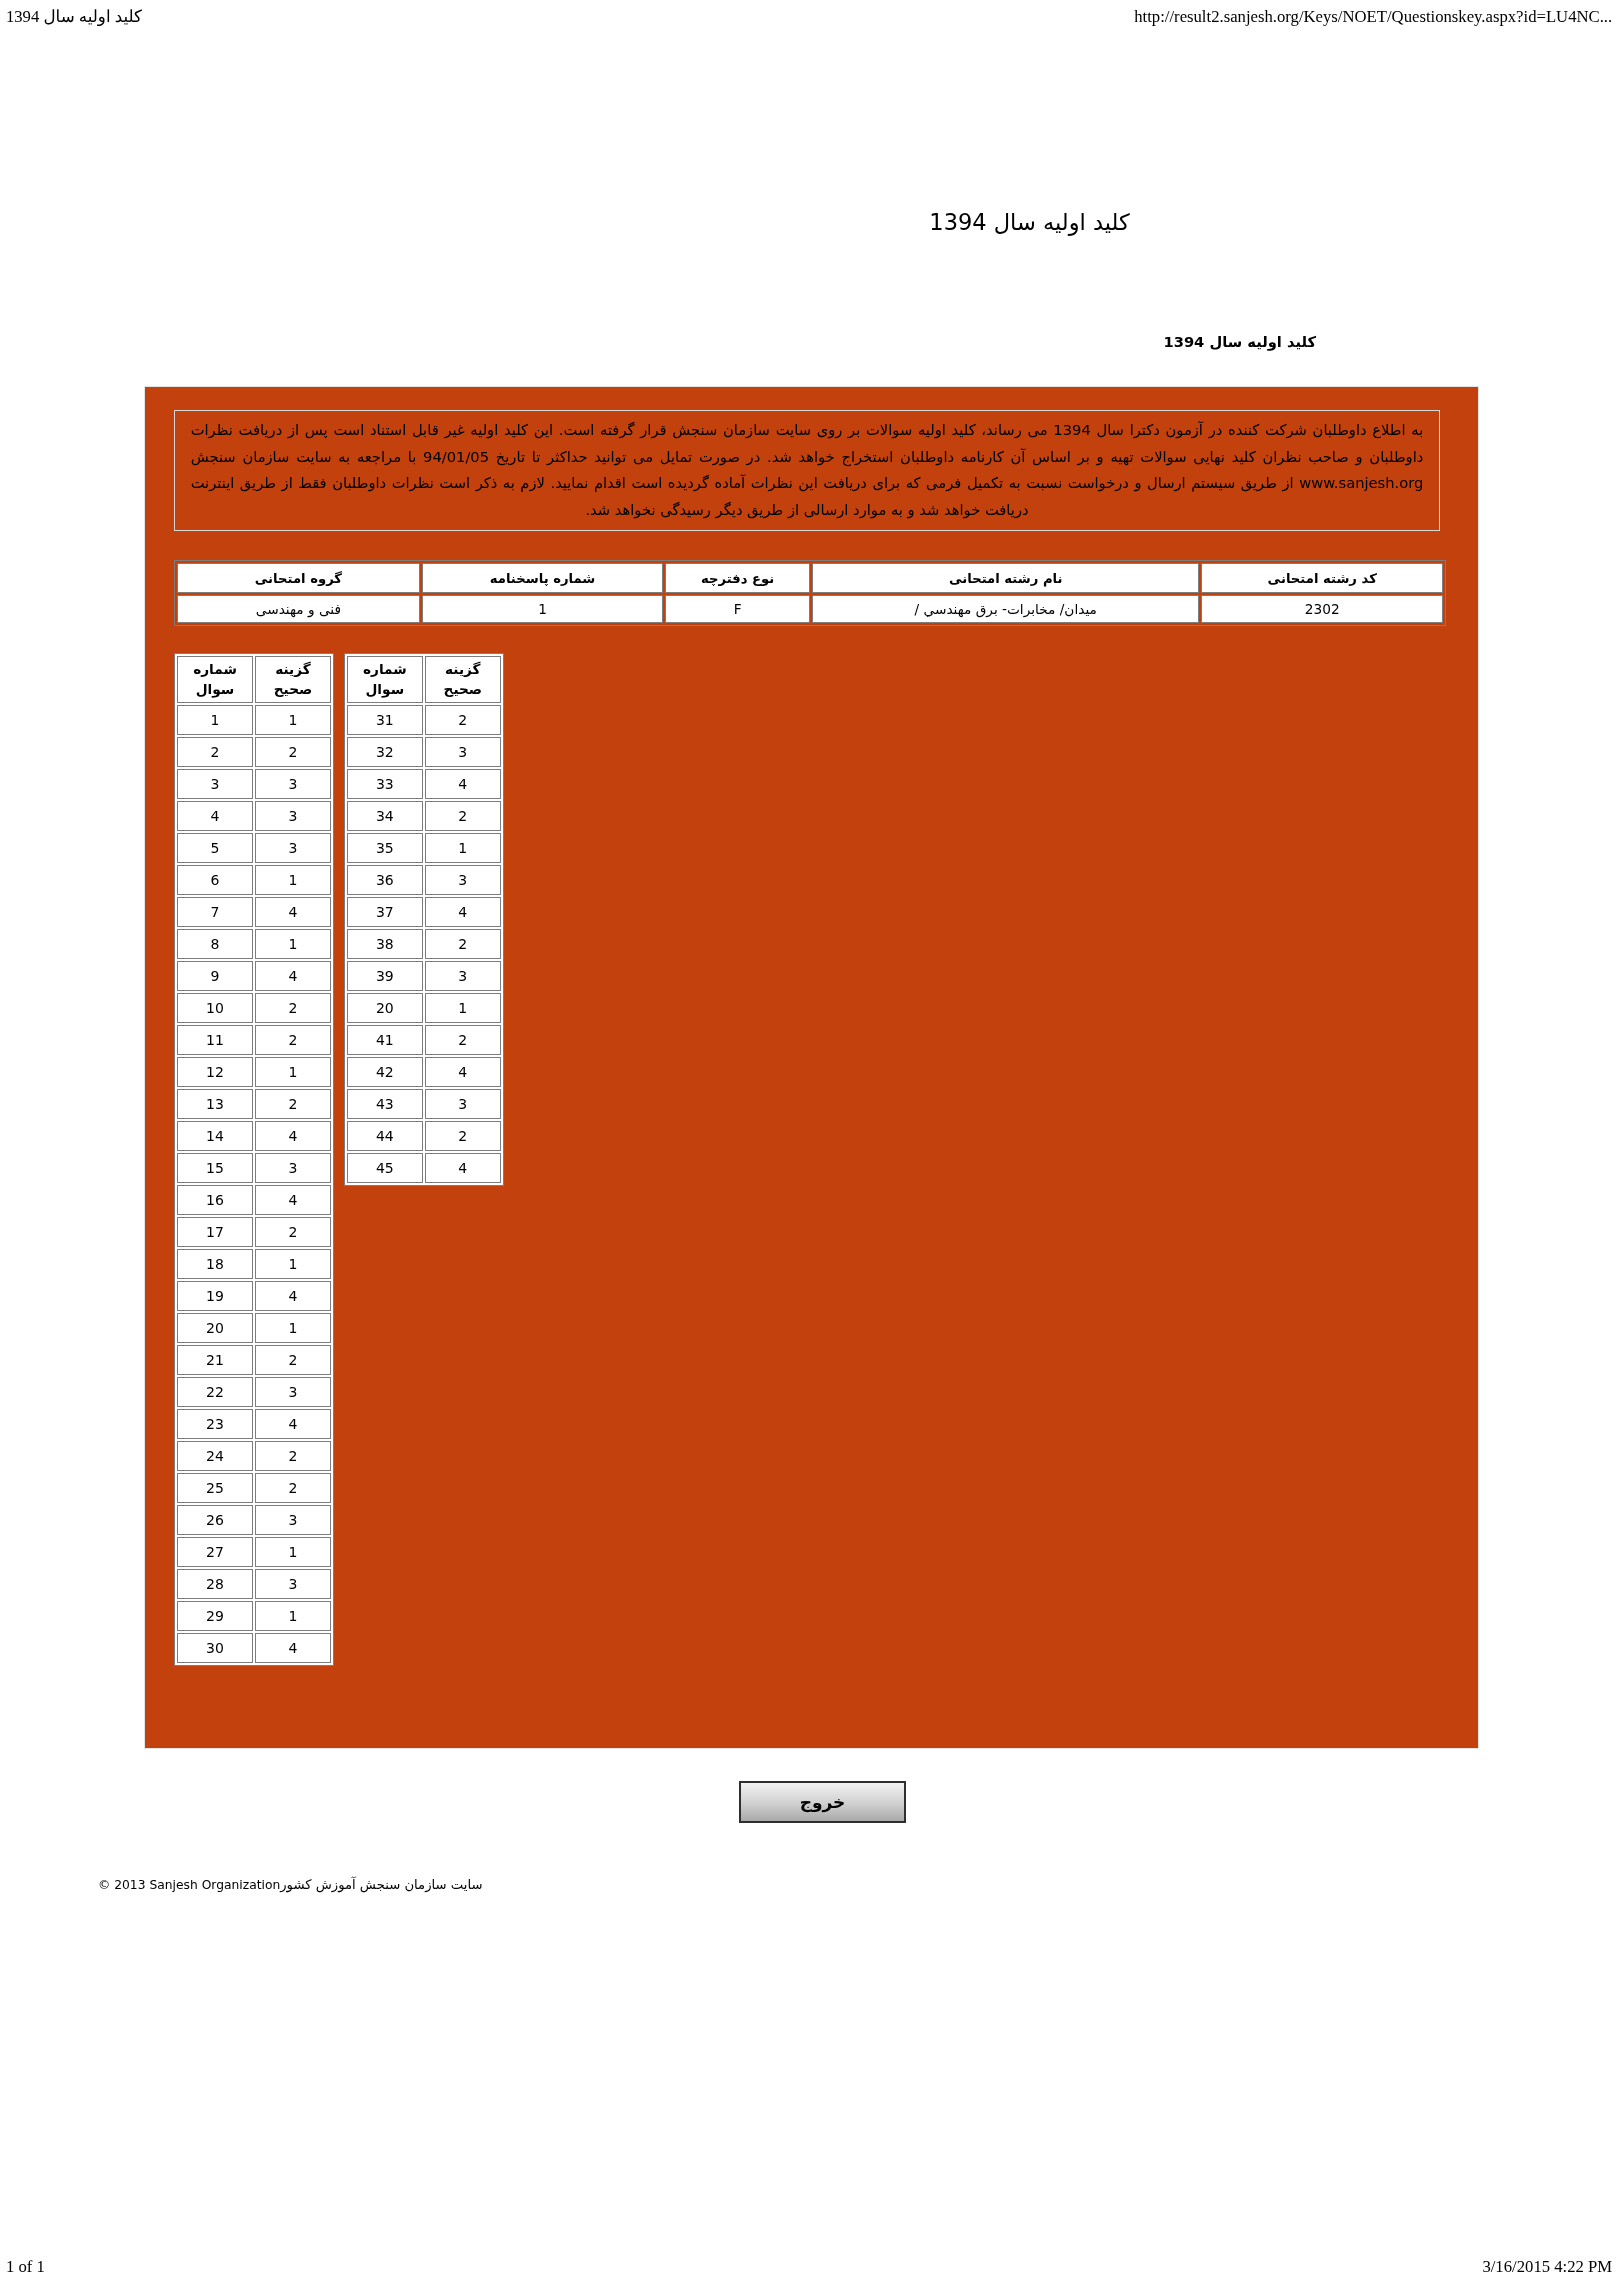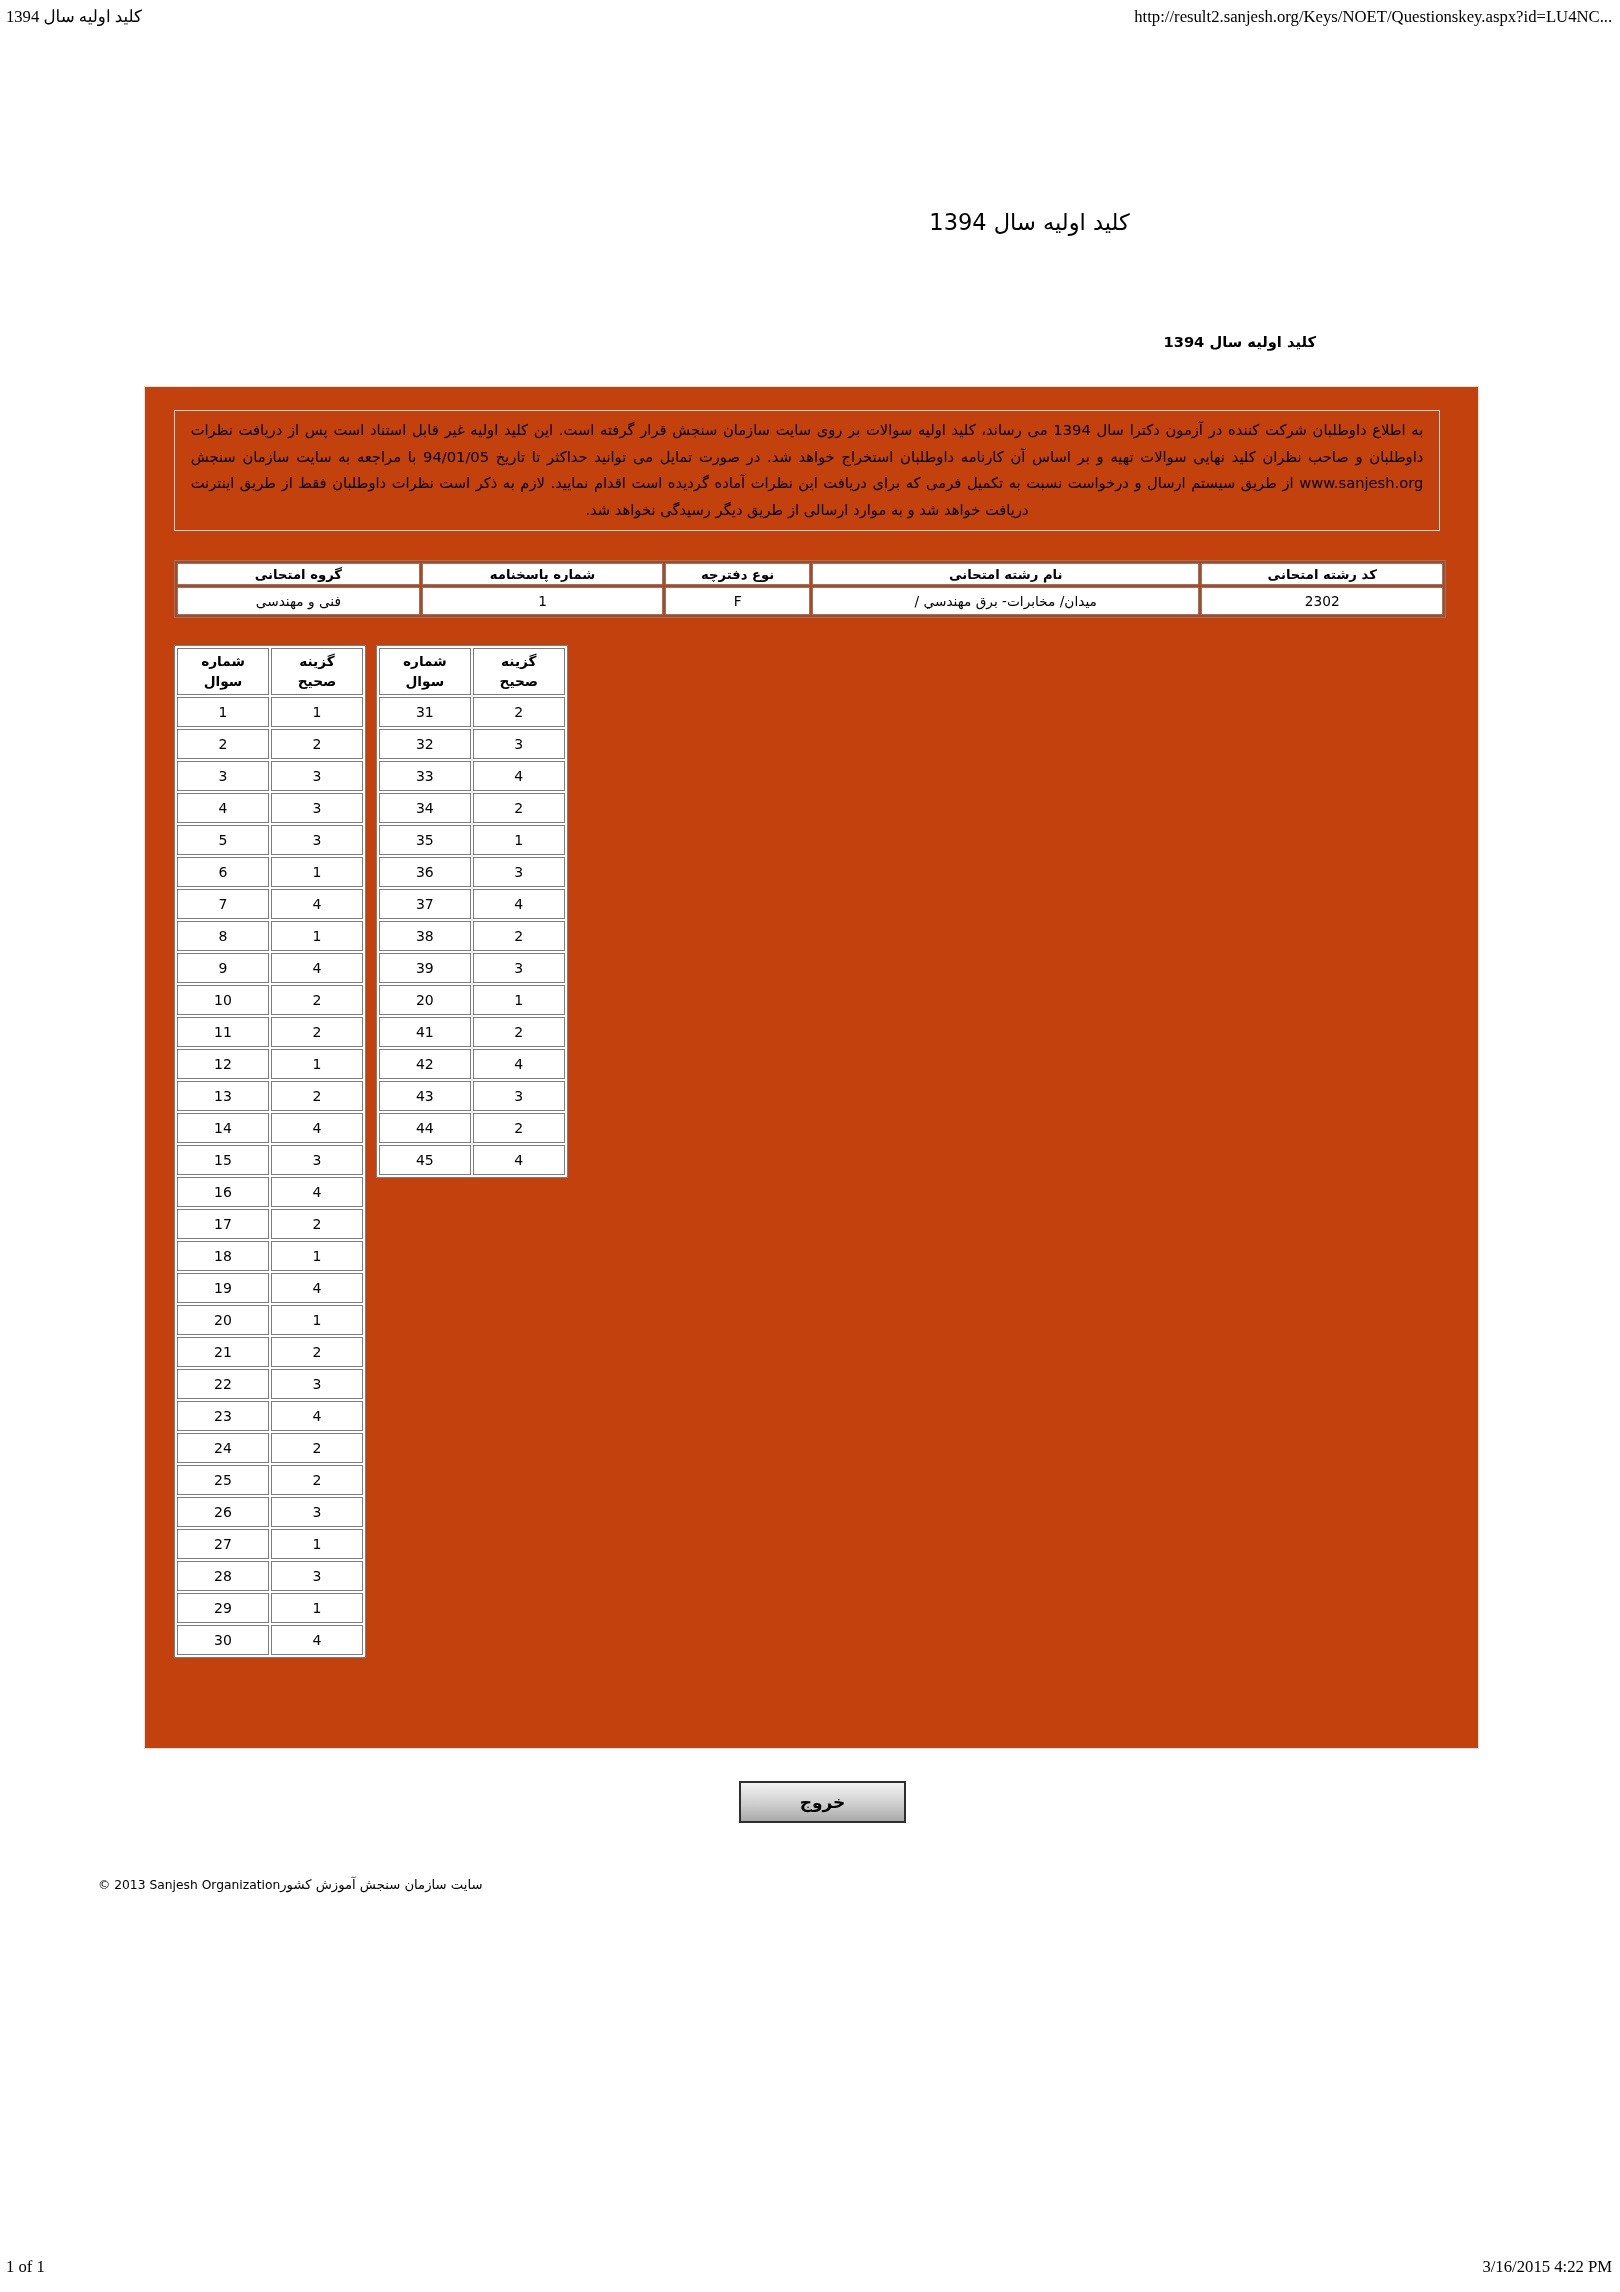--- a/index.html
+++ b/index.html
@@ -45,38 +45,38 @@
     margin:29px 31px 0 29px;
     width:1272px;
     border-collapse:separate; border-spacing:2px;
     border:1px solid #7d7d7d;
     table-layout:fixed;
   }
   .info-table th, .info-table td {
     border:1px solid #7d7d7d; text-align:center; vertical-align:middle;
     background:#fff; overflow:hidden; white-space:nowrap;
   }
-  .info-table th { height:22px; font-size:13.2px; font-weight:bold; }
+  .info-table th { height:30px; font-size:13.2px; font-weight:bold; }
   .info-table td { height:27.4px; font-size:13.7px; }
   .col-group { width:19.3%; } .col-sheet { width:19.2%; } .col-booklet { width:11.5%; }
   .col-fieldname { width:30.8%; } .col-fieldcode { width:19.2%; }
 
   .answers {
     margin:27.4px 0 0 29px;
     display:flex; gap:9.8px; align-items:flex-start;
   }
   table.answer-table {
     border-collapse:separate; border-spacing:2px;
     border:1px solid #7d7d7d; background:#fff;
   }
   .answer-table th, .answer-table td {
     border:1px solid #7d7d7d; text-align:center; vertical-align:middle; background:#fff;
   }
   .answer-table th {
-    width:92px; height:47px; font-size:13.7px; font-weight:bold;
+    width:76px; height:47px; font-size:13.7px; font-weight:bold;
     white-space:pre-line; line-height:1.45;
   }
   .answer-table td { height:30px; font-size:14px; }
 
   .exit-row {
     position:absolute; top:1781px; left:155px; width:1335px; text-align:center;
   }
   .exit-button {
     width:167px; height:42px;
     border:2px solid #2f2f2f;

